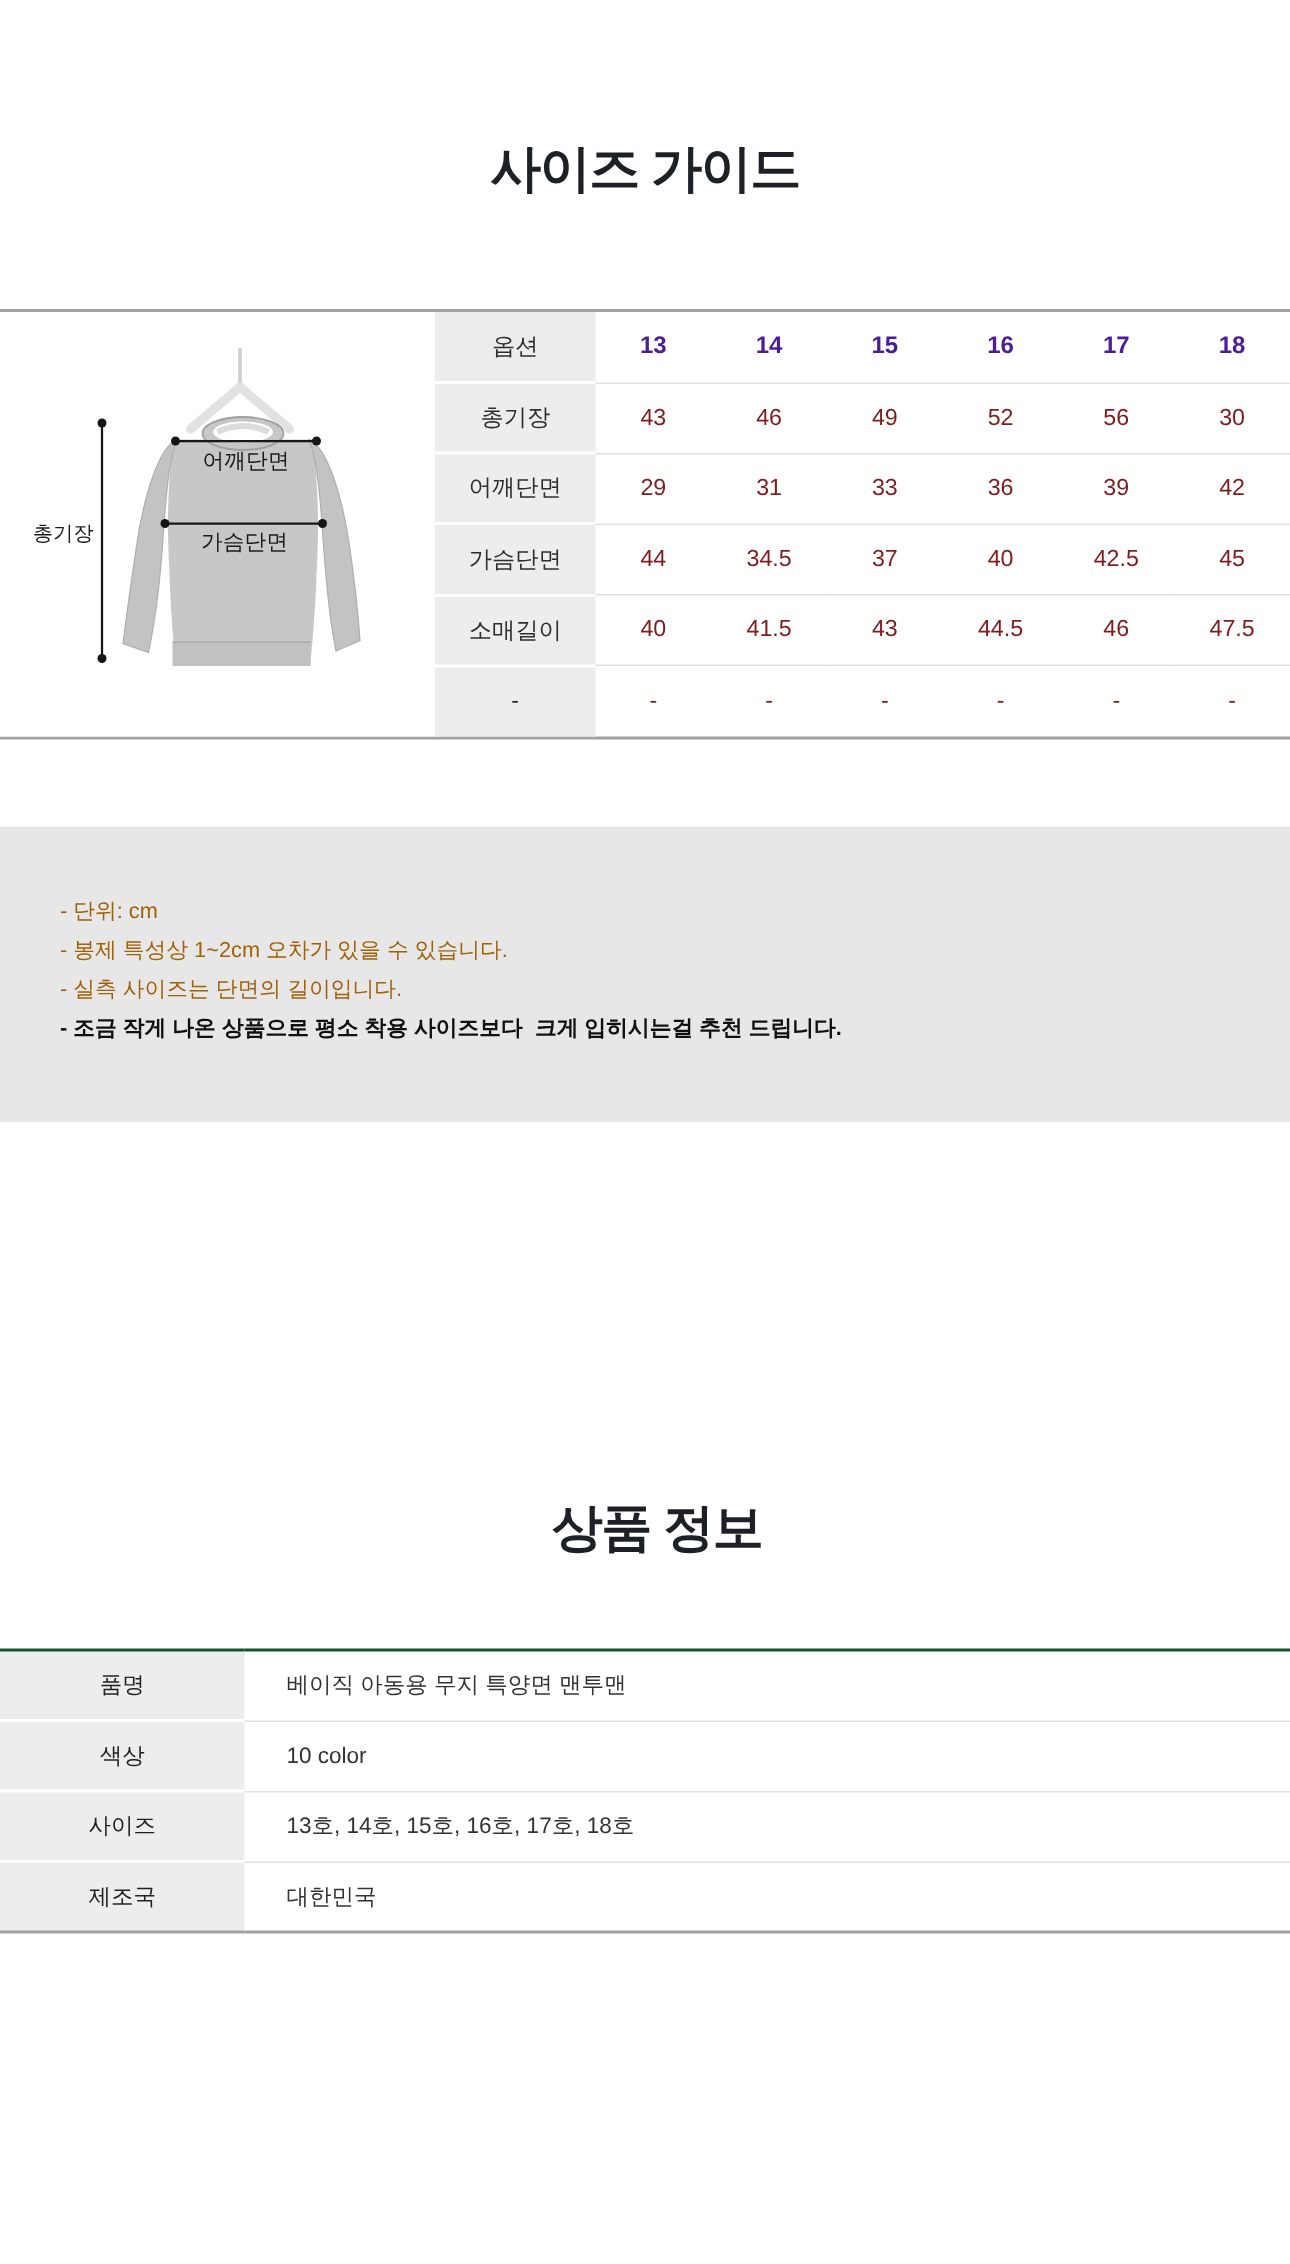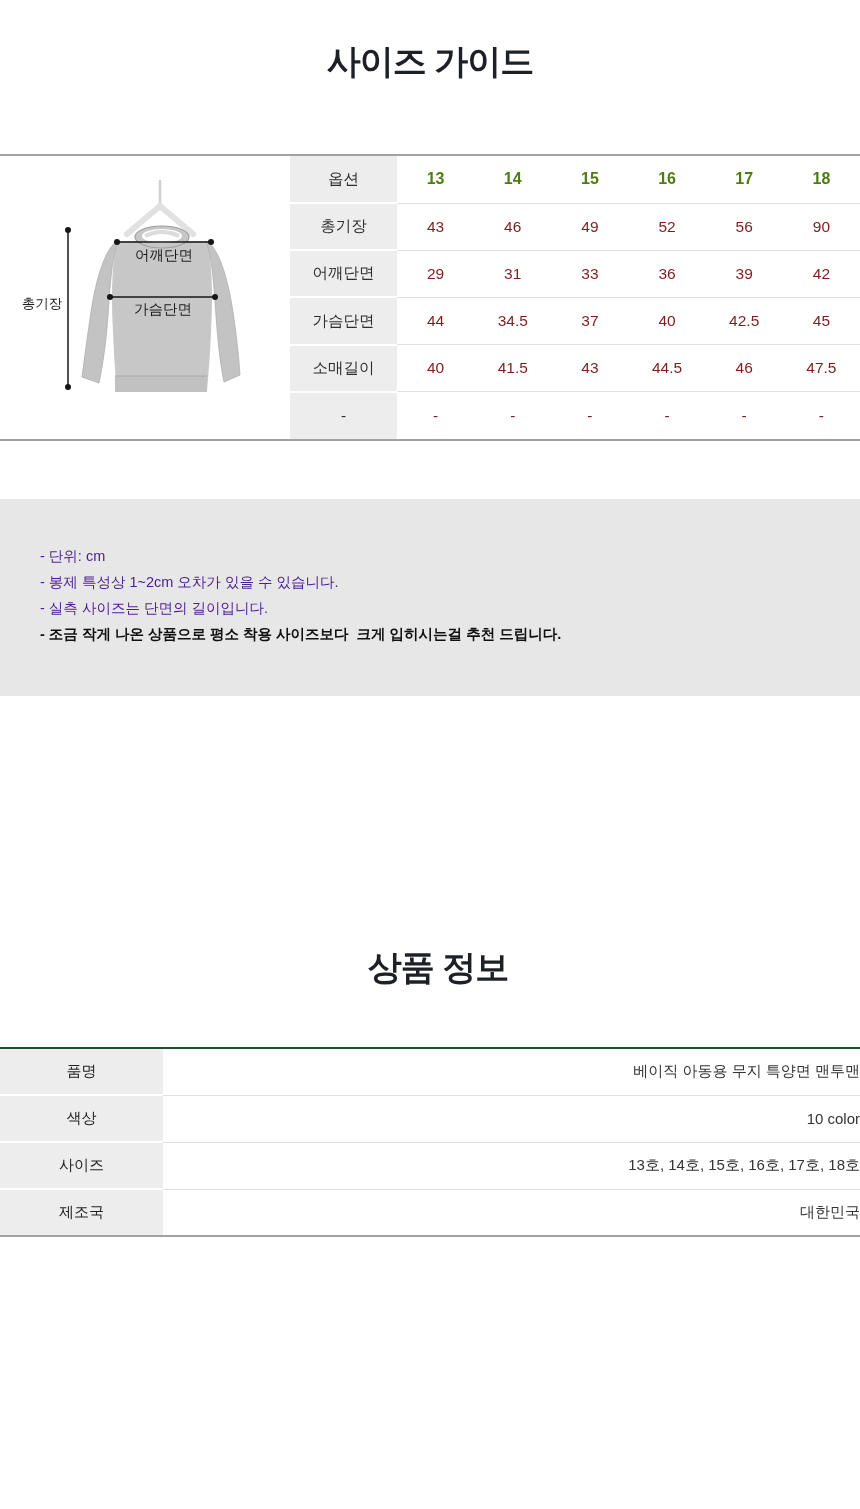--- a/index.html
+++ b/index.html
@@ -2,53 +2,53 @@
 <html><head>
 <meta charset="utf-8">
 <style>
   * { margin:0; padding:0; box-sizing:border-box; }
   html,body { background:#ffffff; }
   body { font-family:"Liberation Sans","DejaVu Sans",sans-serif; color:#222; }
   .page { width:860px; height:1509px; background:#ffffff; overflow:hidden; position:relative; }
 
   .big-title { font-size:34px; font-weight:700; text-align:center; color:#1d2026;
                letter-spacing:-1px; line-height:42px; }
-  #size-title { padding-top:40px; }
+  #size-title { padding-top:92px; }
 
   
   .size-section { margin-top:72px; display:flex; align-items:stretch;
                   border-top:2px solid #a2a2a2; border-bottom:2px solid #a2a2a2; }
   .garment { flex:0 0 290px; width:290px; height:283px; position:relative; background:#fff; }
   .garment svg { display:block; width:290px; height:283px; }
   .svg-label { font-family:"Liberation Sans","DejaVu Sans",sans-serif; fill:#1b1b1b; }
 
   table.size-table { flex:1; width:570px; border-collapse:collapse; table-layout:fixed; }
   table.size-table tr { height:47px; }
   table.size-table th.rowlabel { width:107px; background:#ededed; font-weight:400;
        font-size:15.5px; color:#2e2e2e; text-align:center; vertical-align:middle; }
   table.size-table td { text-align:center; vertical-align:middle; font-size:15.5px; color:#7f1d1d; }
-  table.size-table td.hnum { font-weight:700; font-size:16px; color:#4d7c0f; }
+  table.size-table td.hnum { font-weight:700; font-size:16px; color:#4c1d95; }
   table.size-table tr + tr td { border-top:1px solid #e0e0e0; }
   table.size-table tr + tr th.rowlabel { border-top:2px solid #ffffff; }
 
   
   .notes { margin-top:58px; height:197px; width:860px; background:#e7e7e7;
            padding:44px 40px 0 40px; }
-  .notes p { font-size:14.5px; line-height:26px; color:#4c1d95; white-space:pre-wrap; }
+  .notes p { font-size:14.5px; line-height:26px; color:#a16207; white-space:pre-wrap; }
   .notes p.bold { font-weight:700; color:#101010; }
 
   
   #product-title { margin-top:250px;margin-left:16px; }
   table.product-table { margin-top:59px; width:860px; border-collapse:collapse; table-layout:fixed;
         border-top:2px solid #14532d; border-bottom:2px solid #a2a2a2; }
   table.product-table tr { height:47px; }
   table.product-table th.plabel { width:163px; background:#ededed; font-weight:400;
         font-size:15px; color:#222; text-align:center; vertical-align:middle; }
-  table.product-table td.pvalue { padding-left:12px; font-size:15px; color:#333;
-        text-align:right; vertical-align:middle; white-space:pre-wrap; }
+  table.product-table td.pvalue { padding-left:28px; font-size:15px; color:#333;
+        text-align:left; vertical-align:middle; white-space:pre-wrap; }
   table.product-table tr + tr td.pvalue { border-top:1px solid #e0e0e0; }
   table.product-table tr + tr th.plabel { border-top:2px solid #ffffff; }
 </style>
 </head>
 <body>
 
 <div class="page">
 
   <h1 class="big-title" id="size-title">사이즈 가이드</h1>
 
@@ -108,21 +108,21 @@
         <td class="hnum">17</td>
         <td class="hnum">18</td>
       </tr>
       <tr>
         <th class="rowlabel">총기장</th>
         <td>43</td>
         <td>46</td>
         <td>49</td>
         <td>52</td>
         <td>56</td>
-        <td>90</td>
+        <td>30</td>
       </tr>
       <tr>
         <th class="rowlabel">어깨단면</th>
         <td>29</td>
         <td>31</td>
         <td>33</td>
         <td>36</td>
         <td>39</td>
         <td>42</td>
       </tr>

